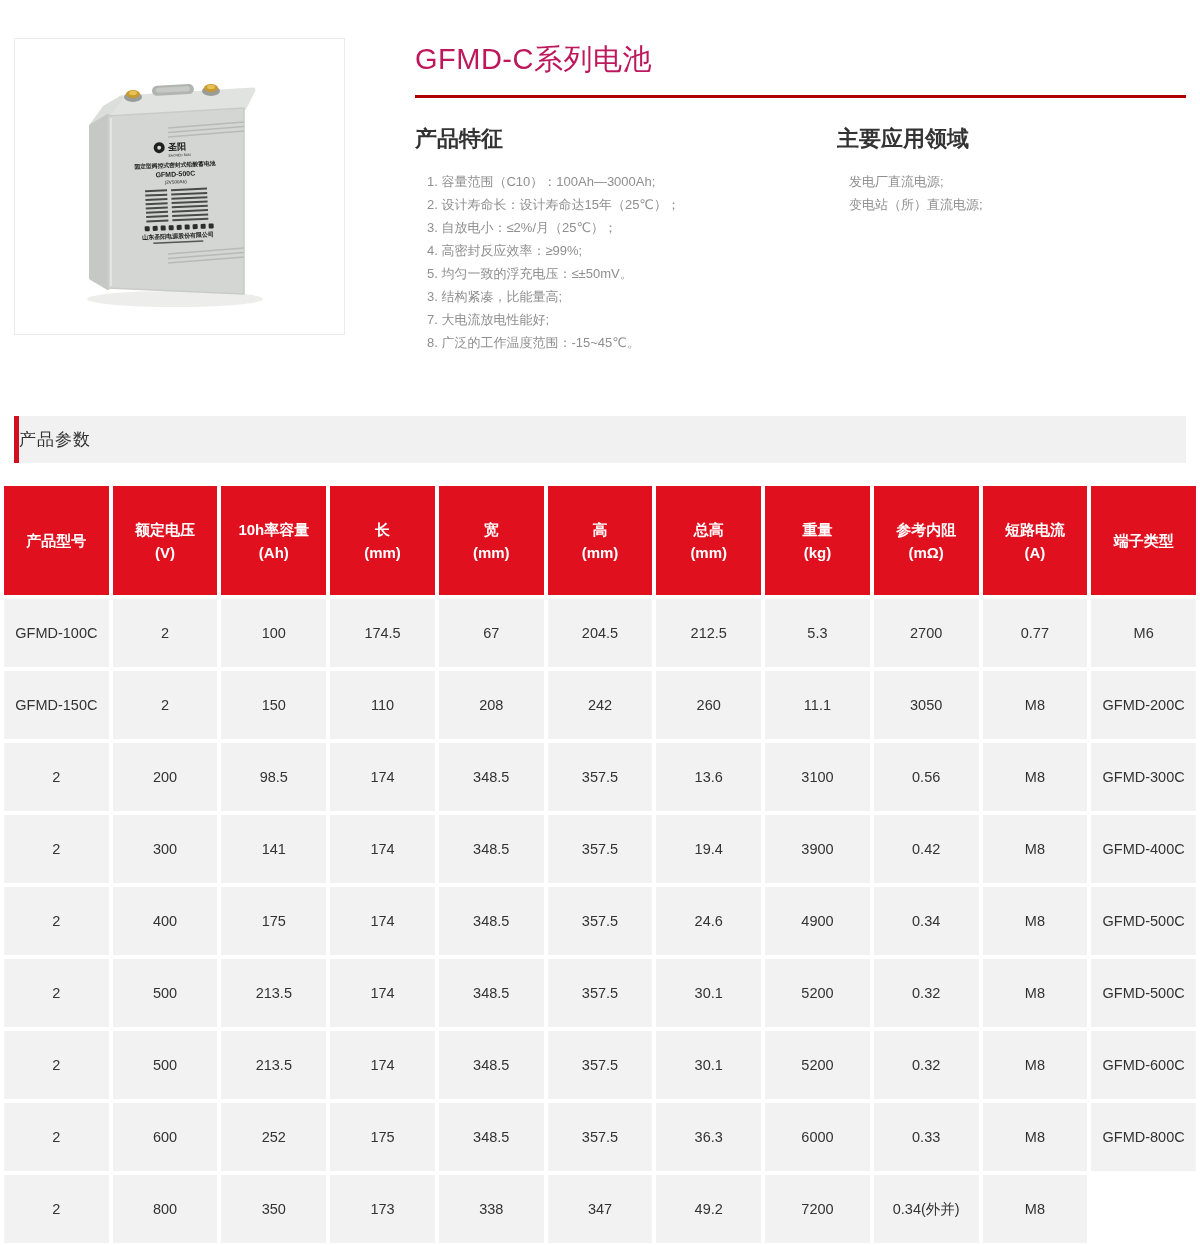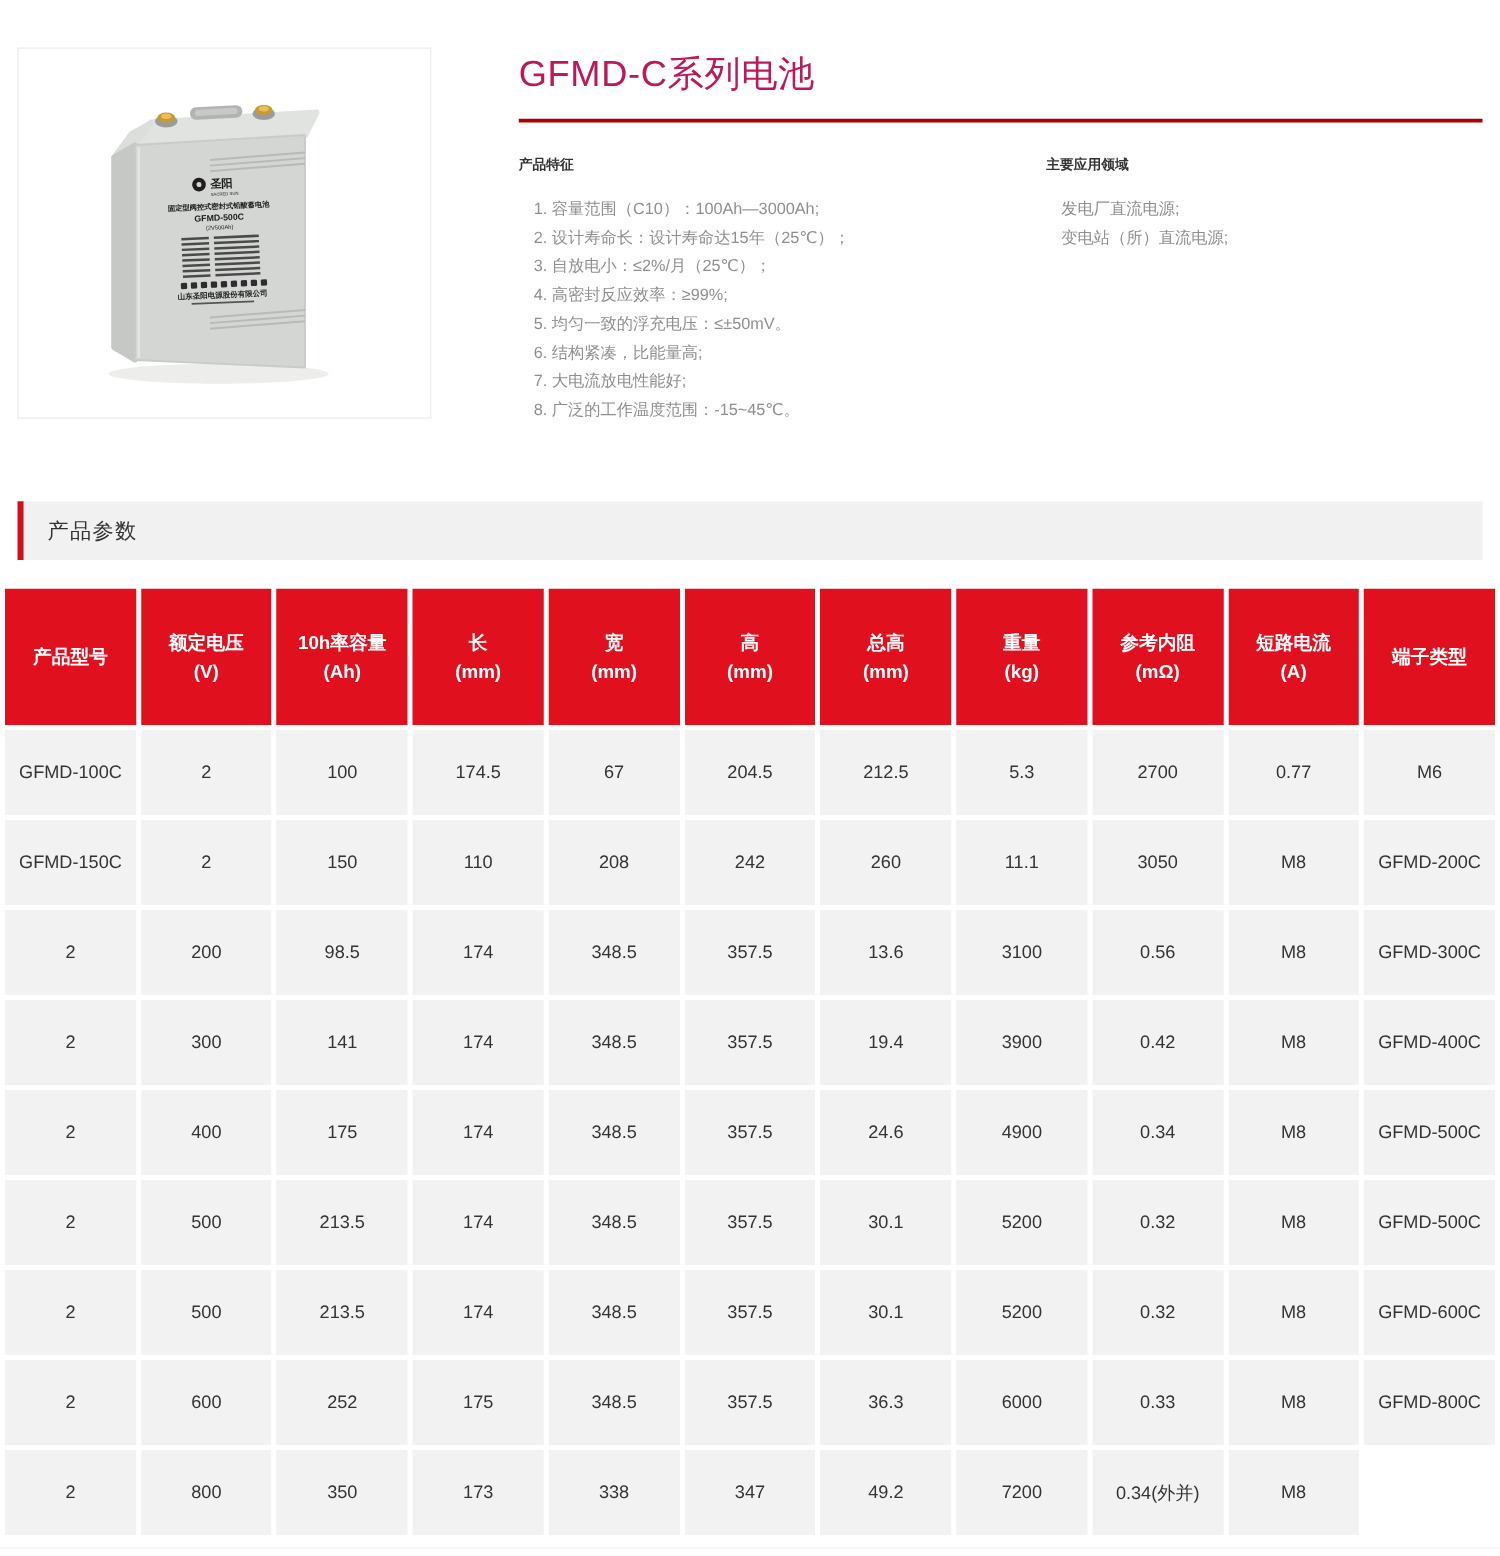--- a/index.html
+++ b/index.html
@@ -17,33 +17,33 @@
     border:1px solid #ececec; background:#fff; margin:0;
     display:flex; align-items:center; justify-content:center;
   }
   .info { margin-left:70px; width:771px; }
   .info h1 {
     margin:2px 0 0 0; font-size:29px; font-weight:400; color:#be185d; letter-spacing:0.5px;
   }
   .rule { margin-top:15px; height:3px; background:#ad0000; width:100%; }
   .cols { display:flex; margin-top:26px; }
   .col-features { width:422px; flex:0 0 auto; }
-  .cols h2 { margin:0 0 16px 0; font-size:11px; font-weight:700; color:#333; }
+  .cols h2 { margin:0 0 16px 0; font-size:22px; font-weight:700; color:#333; }
   ul.plain { list-style:none; margin:12px; padding:0; }
   ul.plain li {
     font-size:13px; color:#8f8f8f; line-height:23px; white-space:nowrap;
   }
 
   
   .param-strip {
     margin:50px 14px 23px 14px; height:47px; display:flex; align-items:stretch;
   }
   .redbar { width:5px; background:#d0101f; flex:0 0 auto; }
   .strip-body {
-    flex:1; background:#f1f1f1; display:flex; align-items:center; padding-left:19px;
+    flex:1; background:#f1f1f1; display:flex; align-items:center; 
   }
   .strip-body h2 { margin:0; font-size:17px; font-weight:400; color:#333; letter-spacing:1px; }
 
   
   .ptable {
     display:grid; grid-template-columns:repeat(11,1fr); gap:4px; margin:0 4px;
   }
   .th {
     background:#e0101f; color:#fff; font-weight:700; font-size:15px; line-height:23px;
     height:109px; display:flex; flex-direction:column; align-items:center; justify-content:center;
@@ -150,21 +150,21 @@
       <div class="rule"></div>
       <div class="cols">
         <section class="col-features">
           <h2>产品特征</h2>
           <ul class="plain">
             <li>1. 容量范围（C10）：100Ah—3000Ah;</li>
             <li>2. 设计寿命长：设计寿命达15年（25℃）；</li>
             <li>3. 自放电小：≤2%/月（25℃）；</li>
             <li>4. 高密封反应效率：≥99%;</li>
             <li>5. 均匀一致的浮充电压：≤±50mV。</li>
-            <li>6. 结构紧凑，比能量高;</li>
+            <li>3. 结构紧凑，比能量高;</li>
             <li>7. 大电流放电性能好;</li>
             <li>8. 广泛的工作温度范围：-15~45℃。</li>
           </ul>
         </section>
         <section>
           <h2>主要应用领域</h2>
           <ul class="plain">
             <li>发电厂直流电源;</li>
             <li>变电站（所）直流电源;</li>
           </ul>

